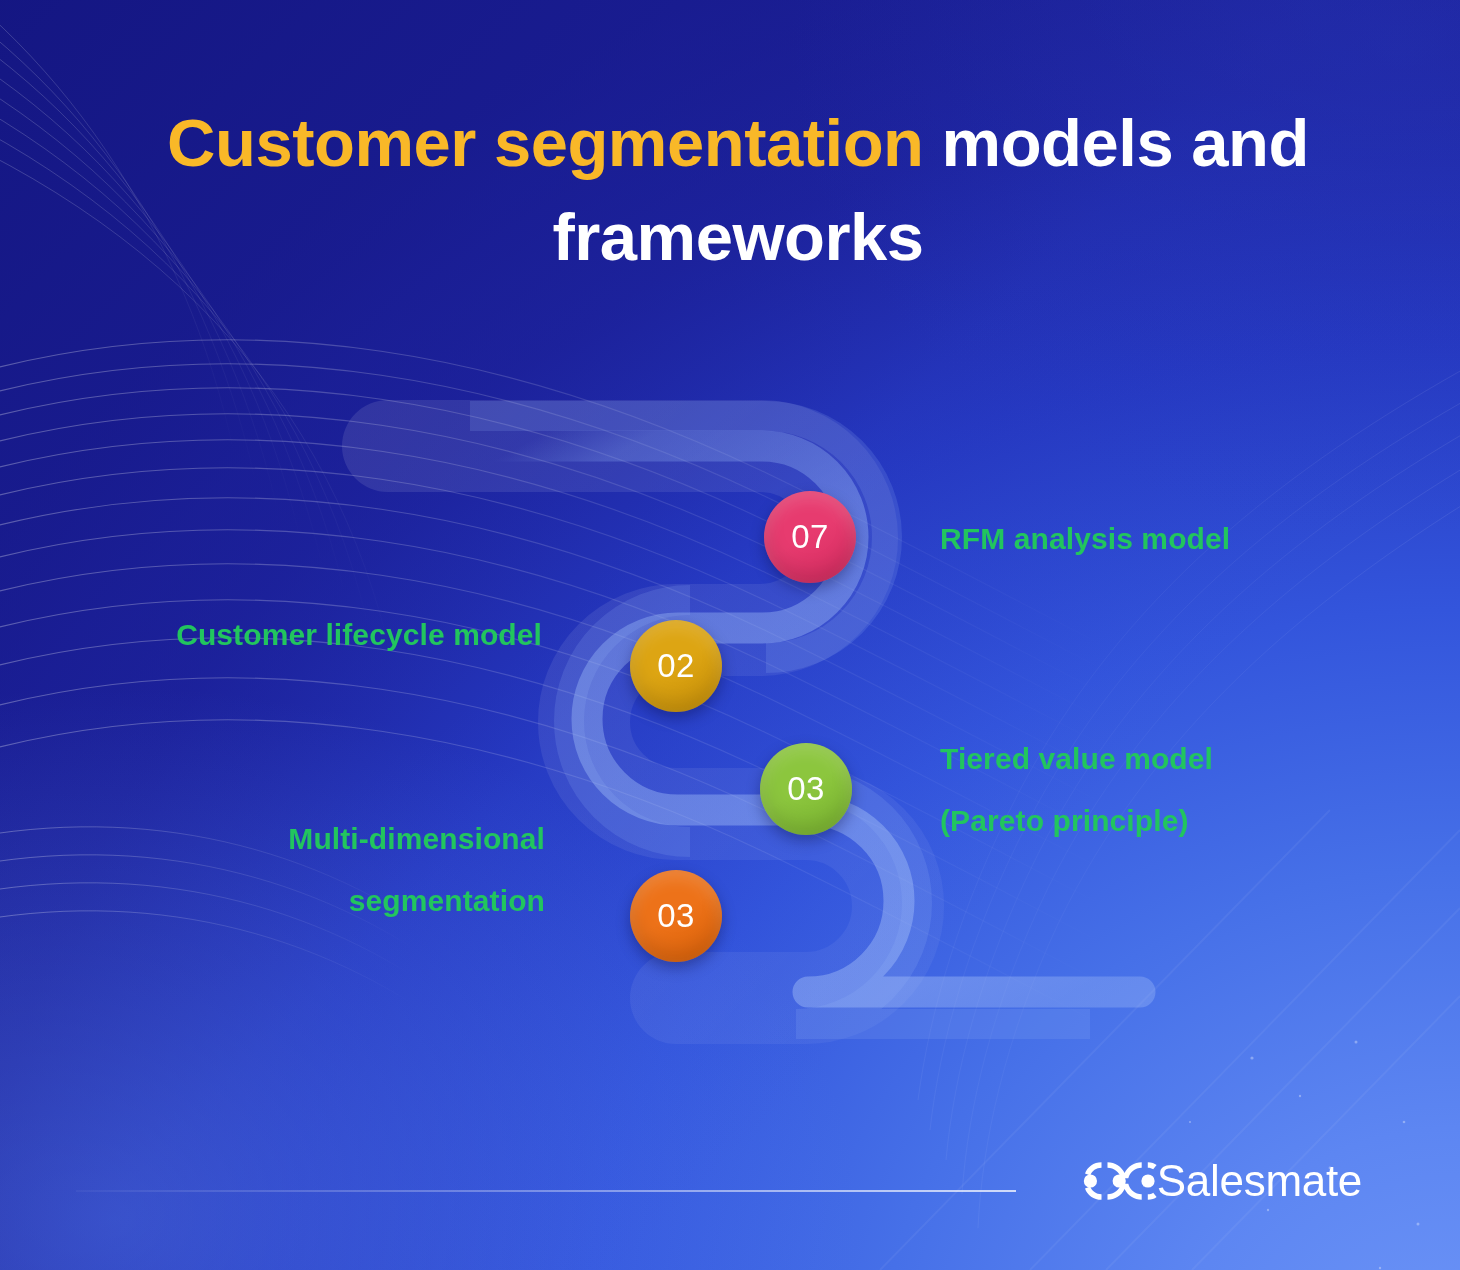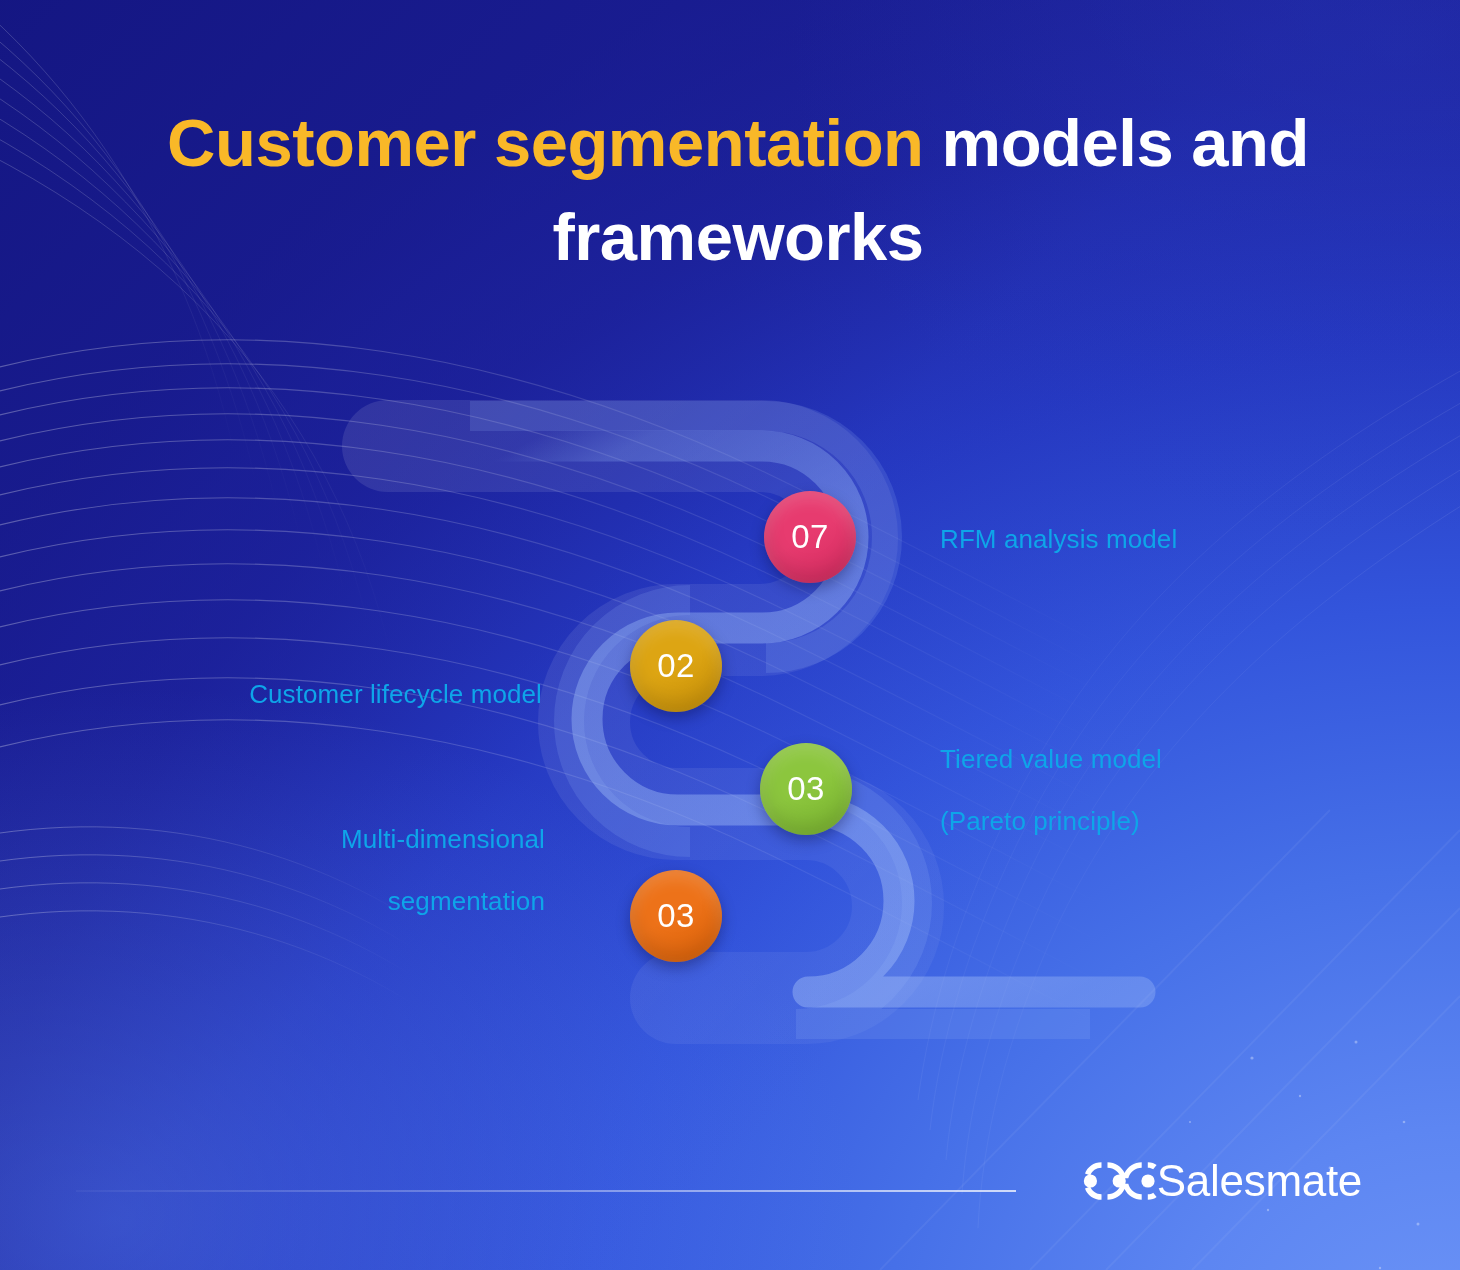--- a/index.html
+++ b/index.html
@@ -72,23 +72,23 @@
     border-radius:50%;
     display:flex; align-items:center; justify-content:center;
     color:#ffffff;
     font-size:33px;
     font-weight:500;
     letter-spacing:0.5px;
     box-shadow: 0 6px 14px rgba(8,10,60,0.34), inset 0 -10px 20px rgba(0,0,0,0.13), inset 0 8px 16px rgba(255,255,255,0.16);
   }
   .step-label {
     position:absolute;
-    color:#0ea5e9;
-    font-size:26px;
-    font-weight:normal;
+    color:#22c55e;
+    font-size:30px;
+    font-weight:bold;
     line-height:62px;
     letter-spacing:0.1px;
     white-space:pre-line;
   }
   .step-label.to-right { text-align:left; }
   .step-label.to-left  { text-align:right; }
 
   
   .footer-rule {
     position:absolute;
@@ -253,21 +253,21 @@
     <div class="bubble" style="left: 764px; top: 491px; background: linear-gradient(150deg, rgb(231, 59, 111) 0%, rgb(231, 59, 111) 48%, rgb(212, 42, 95) 100%);">
       <span>07</span>
     </div>
     <div class="step-label to-right" style="left:940px; top:508px; width:430px;">RFM analysis model</div>
   </div>
 
   <div class="step-node" style="left:0; top:0;">
     <div class="bubble" style="left: 630px; top: 620px; background: linear-gradient(150deg, rgb(221, 165, 19) 0%, rgb(221, 165, 19) 48%, rgb(200, 144, 8) 100%);">
       <span>02</span>
     </div>
-    <div class="step-label to-left" style="left:60px; top:663px; width:482px;">Customer lifecycle model</div>
+    <div class="step-label to-left" style="left:60px; top:604px; width:482px;">Customer lifecycle model</div>
   </div>
 
   <div class="step-node" style="left:0; top:0;">
     <div class="bubble" style="left: 760px; top: 743px; background: linear-gradient(150deg, rgb(140, 198, 62) 0%, rgb(140, 198, 62) 48%, rgb(122, 180, 47) 100%); align-items: center;">
       <span>03</span>
     </div>
     <div class="step-label to-right" style="left:940px; top:728px; width:440px;">Tiered value model
 (Pareto principle)</div>
   </div>
 

